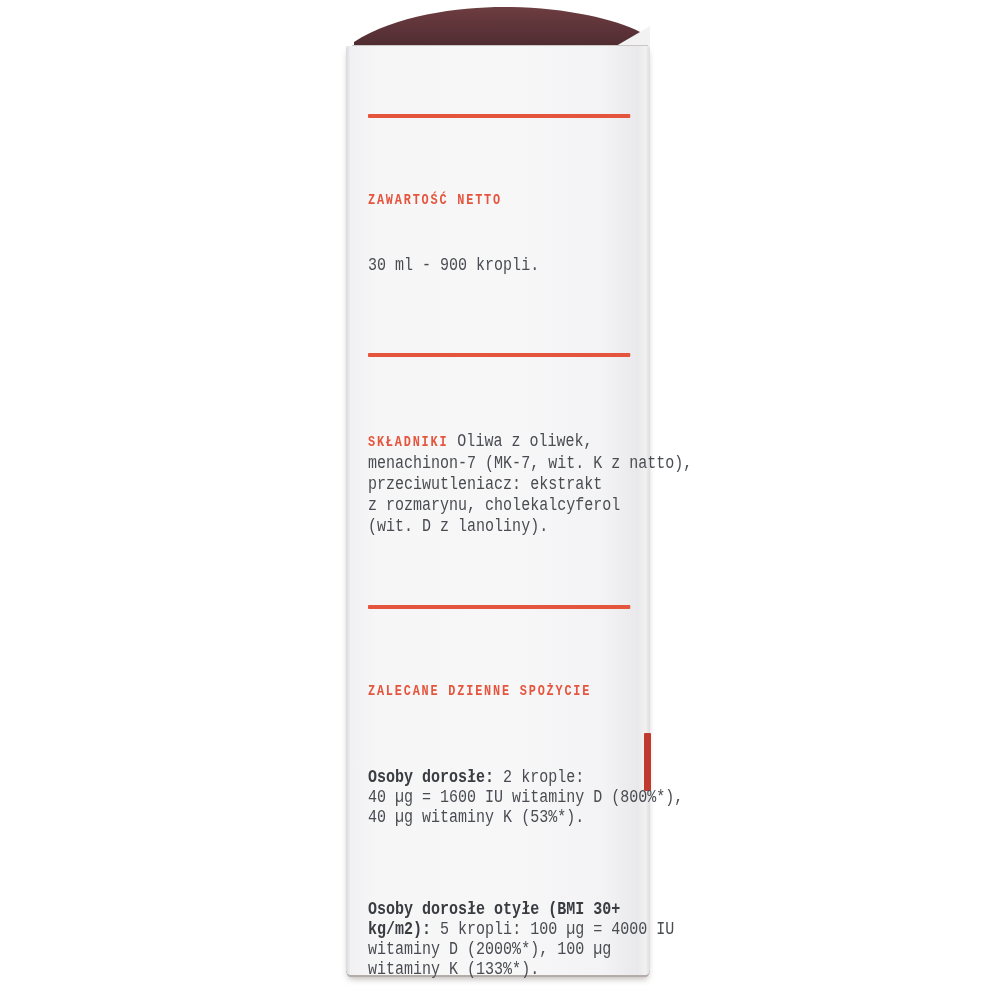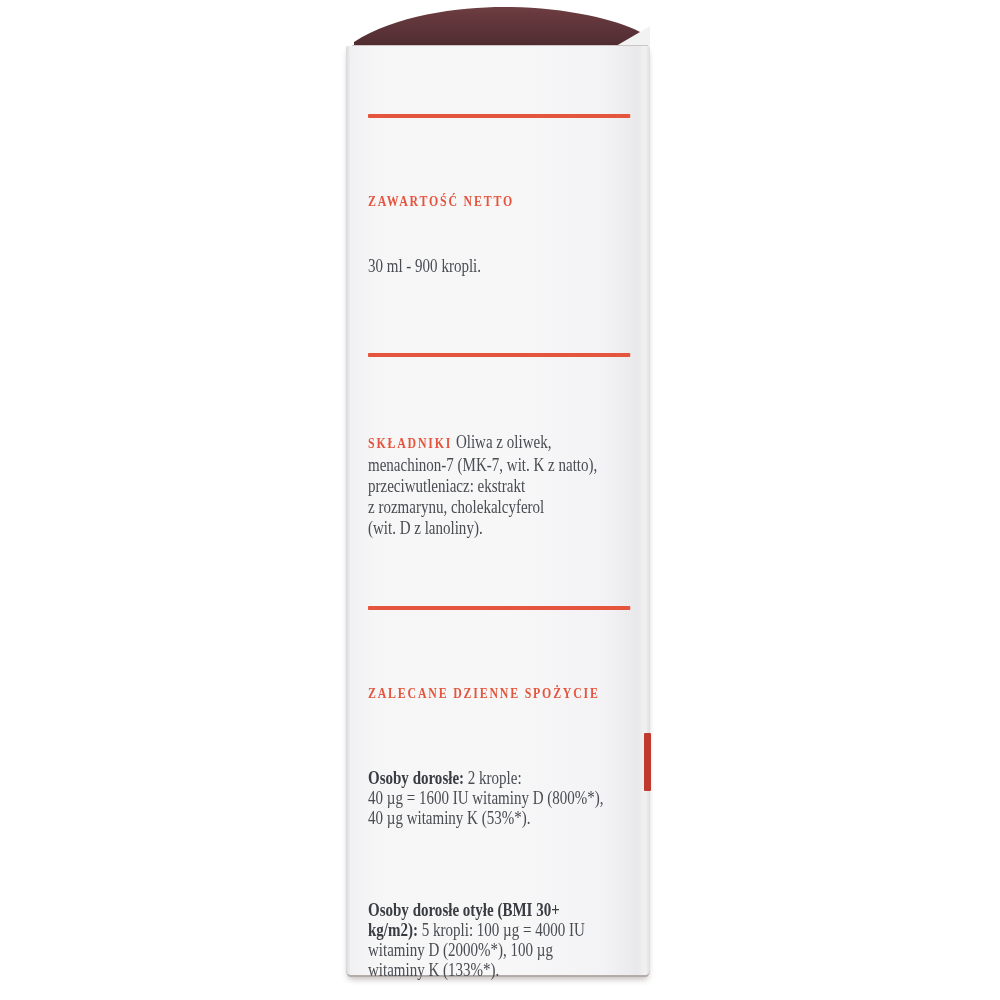--- a/index.html
+++ b/index.html
@@ -1,18 +1,18 @@
 <!DOCTYPE html>
 <html style="--accent: #e5553e; --flap-light: #6d3d41; --flap-dark: #4f2c31; --stripe: #c03a2e; --ink: #494c51; --ink-bold: #393c41;"><head>
 <meta charset="utf-8">
 <style>
   html,body { margin:0; padding:0; }
   .page {
     position:relative; width:852px; height:1000px; background:#ffffff;
-    overflow:hidden; font-family:Liberation Serif, serif;
+    overflow:hidden; font-family:Liberation Mono, monospace;
   }
   .box { position:absolute; left:346px; top:6px; width:304px; height:971px; }
   .box-top { position:absolute; top:0; left:0; }
   #flap-stop-1 { stop-color:var(--flap-light); }
   #flap-stop-2 { stop-color:var(--flap-dark); }
   .panel {
     position:absolute; left:0; top:40px; right:0; bottom:0;
     background:linear-gradient(90deg,#d9d9db 0%,#f1f1f3 1.5%,#f6f6f7 10%,
       #f7f7f8 55%,#f3f3f5 85%,#e9e9eb 96%,#f1f1f1 98.5%,#dededf 100%);
     border-bottom:2px solid #b3aca9;

